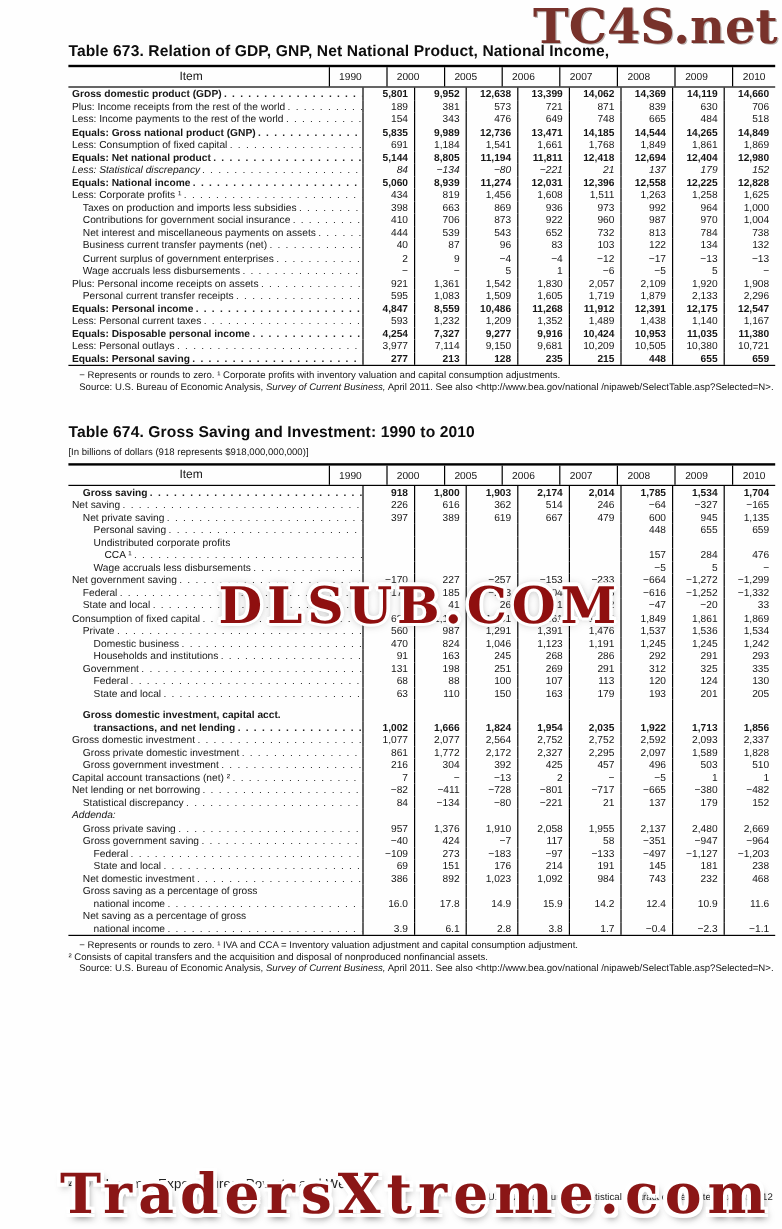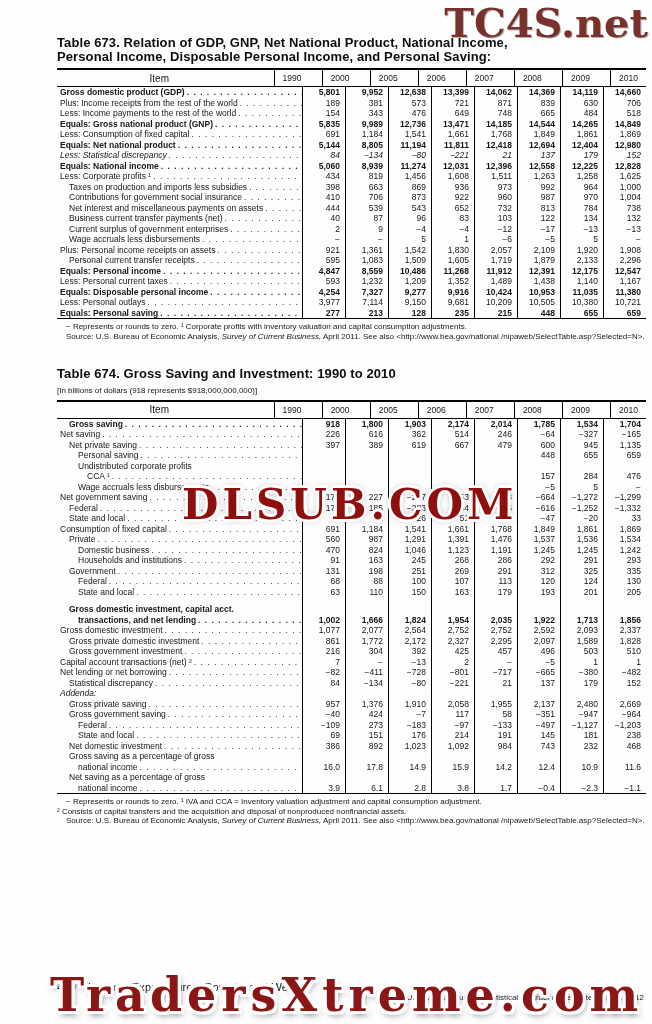--- a/index.html
+++ b/index.html
@@ -65,21 +65,20 @@
 <body>
 
 <div class="page">
 
   <div class="wm-top">TC4S.net</div>
 
   <div class="content">
 
     <div class="t-title">
         <div>Table 673. Relation of GDP, GNP, Net National Product, National Income,</div>
-        <div>Personal Income, Disposable Personal Income, and Personal Saving:</div>
       </div>
 
     <div class="stat-table">
         <div class="t-head">
           <div class="c-item">Item</div>
           <div class="c-year">1990</div>
           <div class="c-year">2000</div>
           <div class="c-year">2005</div>
           <div class="c-year">2006</div>
           <div class="c-year">2007</div>

